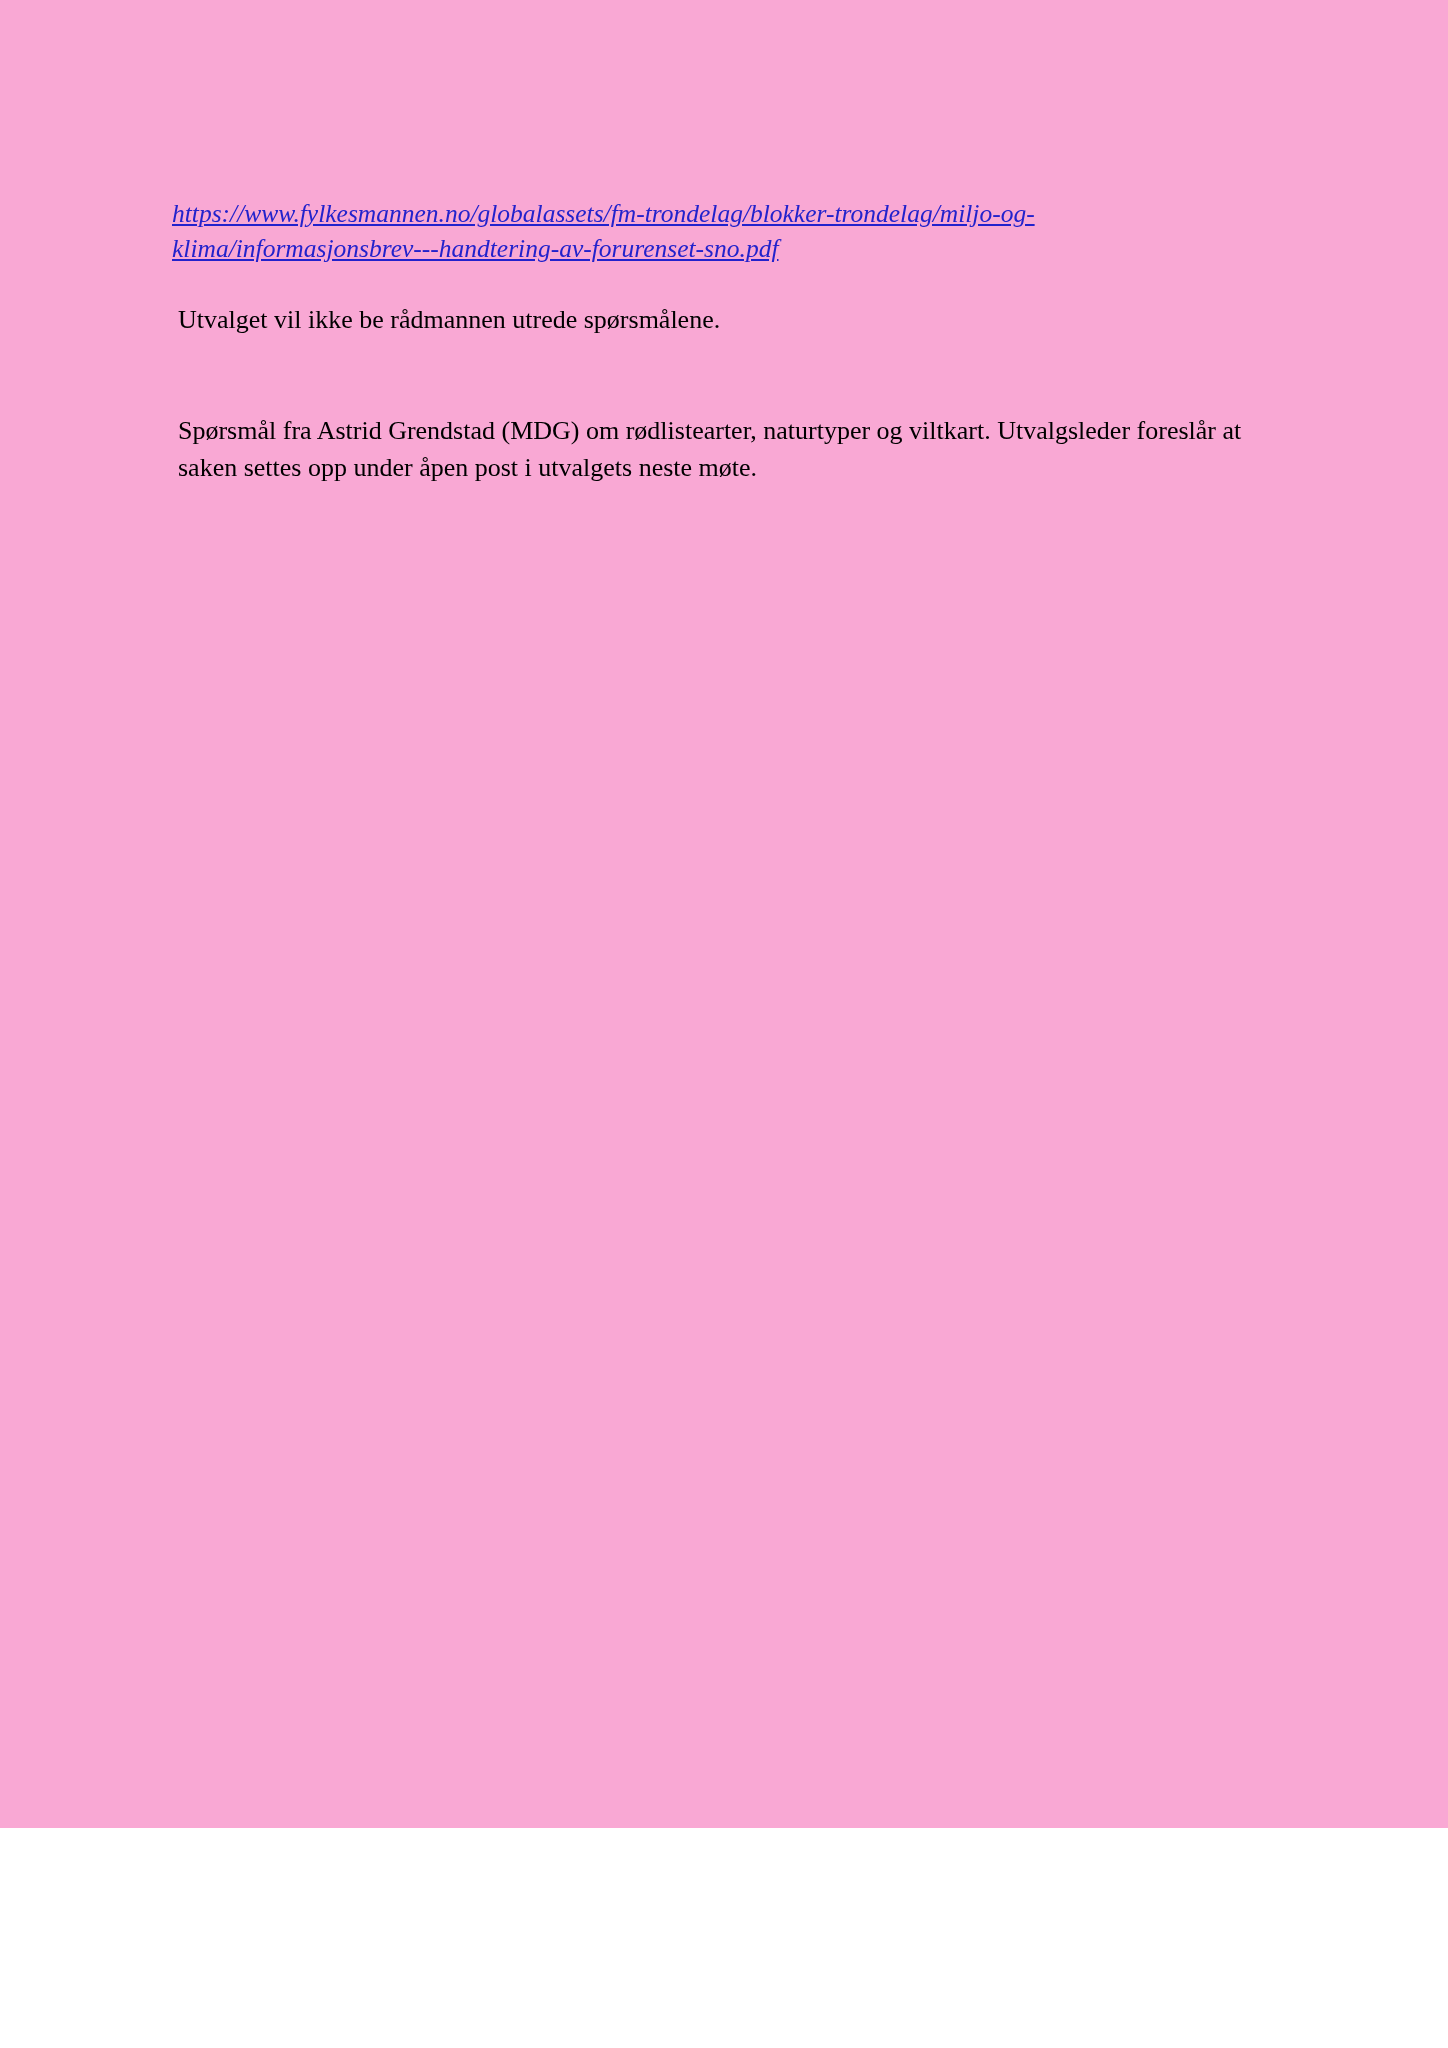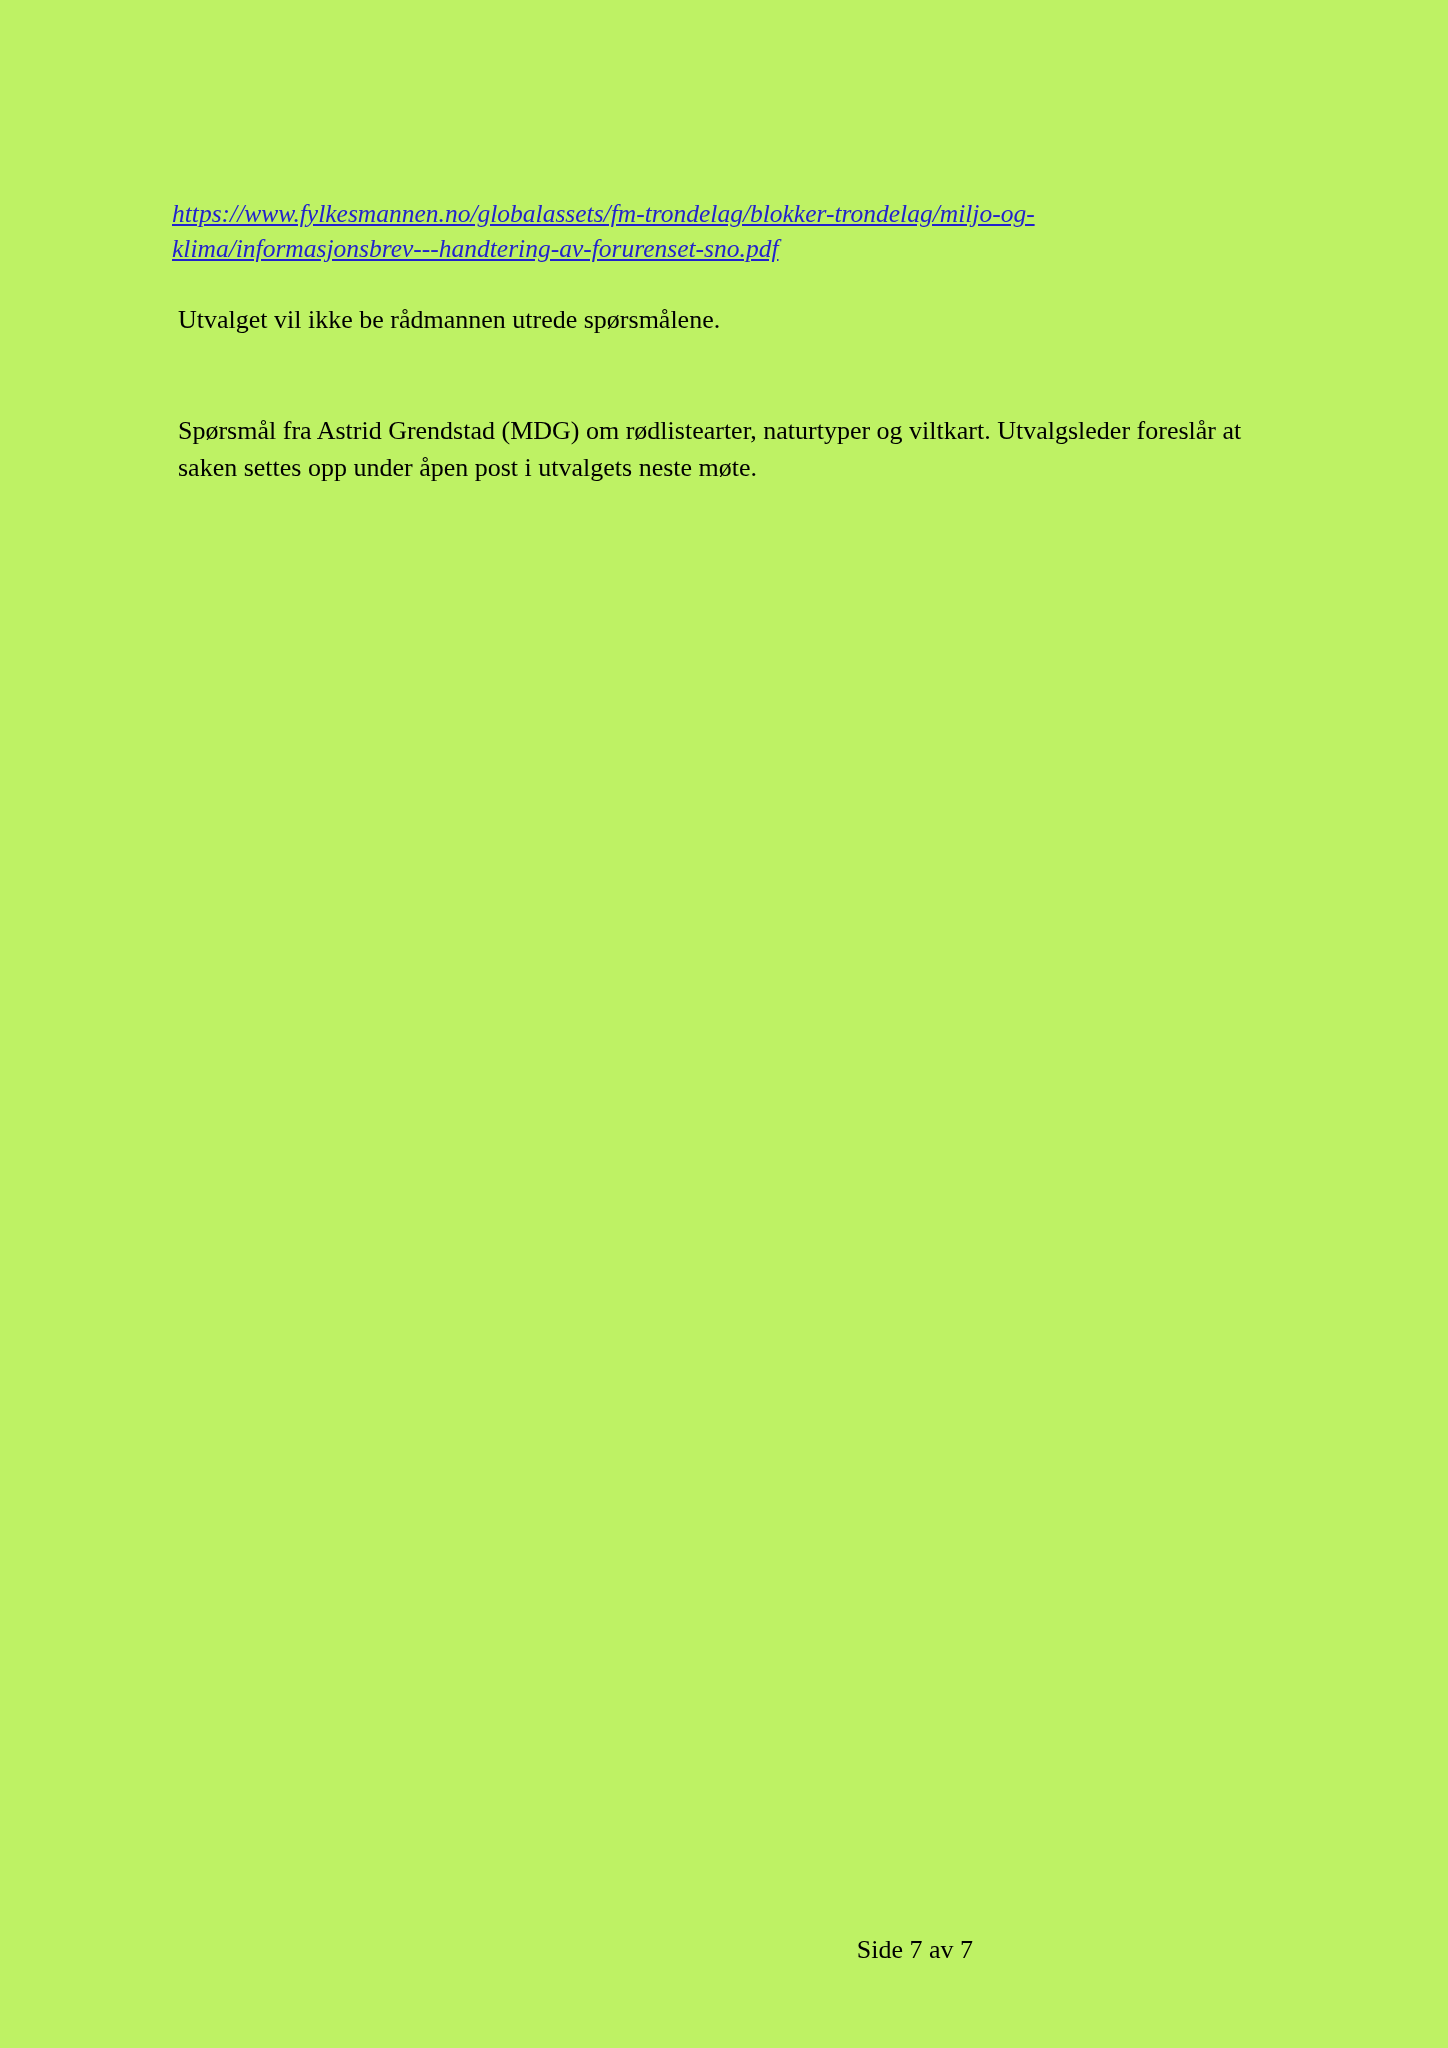--- a/index.html
+++ b/index.html
@@ -7,22 +7,22 @@
     padding: 0;
     background: #ffffff;
   }
   body {
     font-family: "Liberation Serif", serif;
     color: #000000;
   }
   .page {
     position: relative;
     width: 1448px;
-    height: 2048px;
-    background: #bef264;
+    height: 1828px;
+    background: #f9a8d4;
     box-sizing: border-box;
     overflow: hidden;
   }
   .content {
     position: absolute;
     left: 172px;
     top: 196px;
     width: 1092px;
   }
   .link-block {

